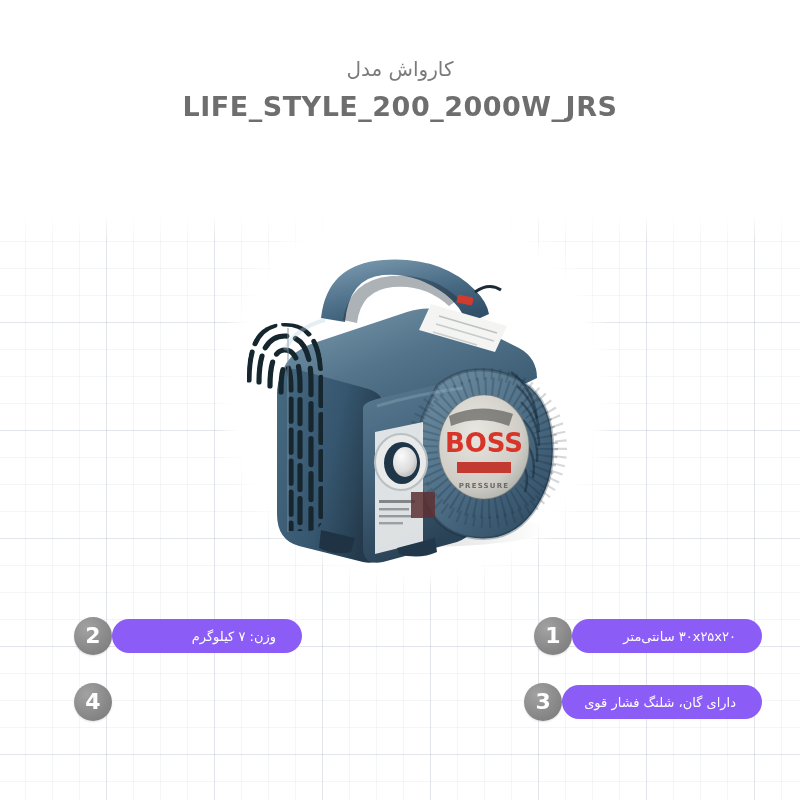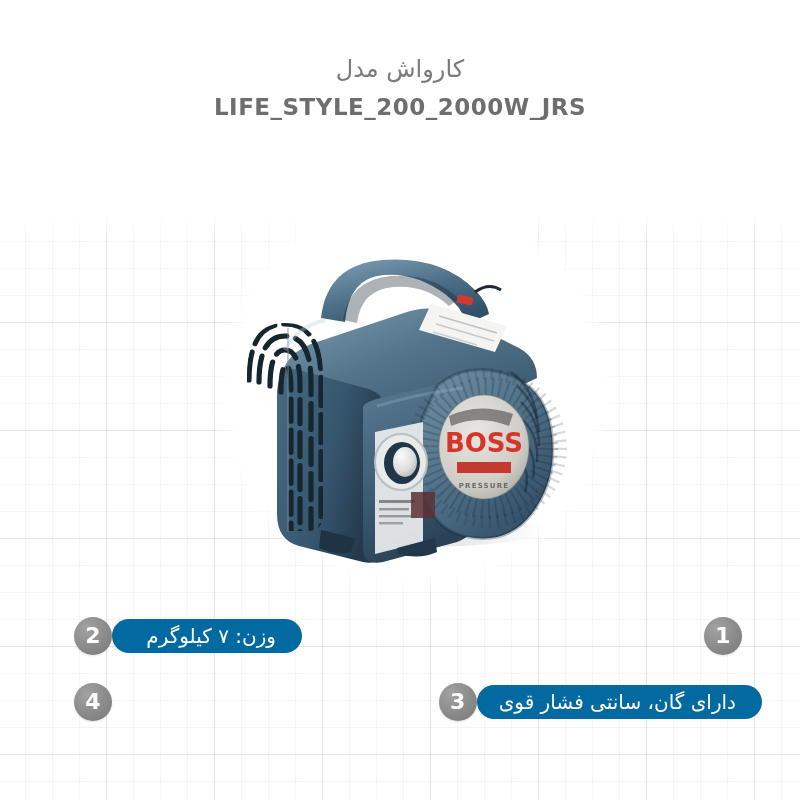--- a/index.html
+++ b/index.html
@@ -59,29 +59,29 @@
   
   .header {
     position: absolute;
     left: 0;
     top: 54px;
     width: 800px;
     text-align: center;
   }
   .title-fa {
     color: #7b7b7b;
-    font-size: 24px;
+    font-size: 20px;
     line-height: 30px;
     letter-spacing: 0px;
     font-weight: 400;
     direction: rtl;
   }
   .title-model {
     color: #6e6e6e;
-    font-size: 23px;
+    font-size: 27px;
     line-height: 40px;
     font-weight: 700;
     letter-spacing: 0.5px;
     direction: ltr;
     margin-top: 3px;
   }
 
   
   .stage {
     position: absolute;
@@ -141,28 +141,28 @@
     align-items: center;
     justify-content: center;
     position: relative;
     z-index: 3;
     font-family: "DejaVu Sans", "Liberation Sans", sans-serif;
     line-height: 1;
     box-shadow: 0 1px 2px rgba(0,0,0,0.12);
   }
 
   .pill {
-    background: #0369a1;
+    background: #8b5cf6;
     color: #ffffff;
     height: 34px;
     min-width: 190px;
     border-radius: 17px;
     display: flex;
     align-items: center;
-    font-size: 20px;
+    font-size: 13px;
     direction: rtl;
     white-space: nowrap;
     box-sizing: border-box;
   }
   
   .col-right .pill {
     justify-content: flex-start;
     padding: 0 26px 0 22px;
     margin-right: -20px;
     order: -1;
@@ -354,25 +354,26 @@
 
       <path d="M60,150 q10,-22 40,-30" stroke="rgba(180,205,220,0.35)" stroke-width="4" fill="none"></path>
       <path d="M152,206 q40,-12 86,-18" stroke="rgba(190,212,226,0.22)" stroke-width="3" fill="none"></path>
     </svg>
   </div>
 
   <div class="features">
 
     <div class="feat col-right row-1">
       <div class="badge">1</div>
+      <div class="pill">۳۰x۲۵x۲۰ سانتی‌متر</div>
     </div>
 
     <div class="feat col-right row-2">
       <div class="badge">3</div>
-      <div class="pill">دارای گان، سانتی فشار قوی</div>
+      <div class="pill">دارای گان، شلنگ فشار قوی</div>
     </div>
 
     <div class="feat col-left row-1">
       <div class="badge">2</div>
       <div class="pill">وزن: ۷ کیلوگرم</div>
     </div>
 
     <div class="feat col-left row-2">
       <div class="badge">4</div>
     </div>

